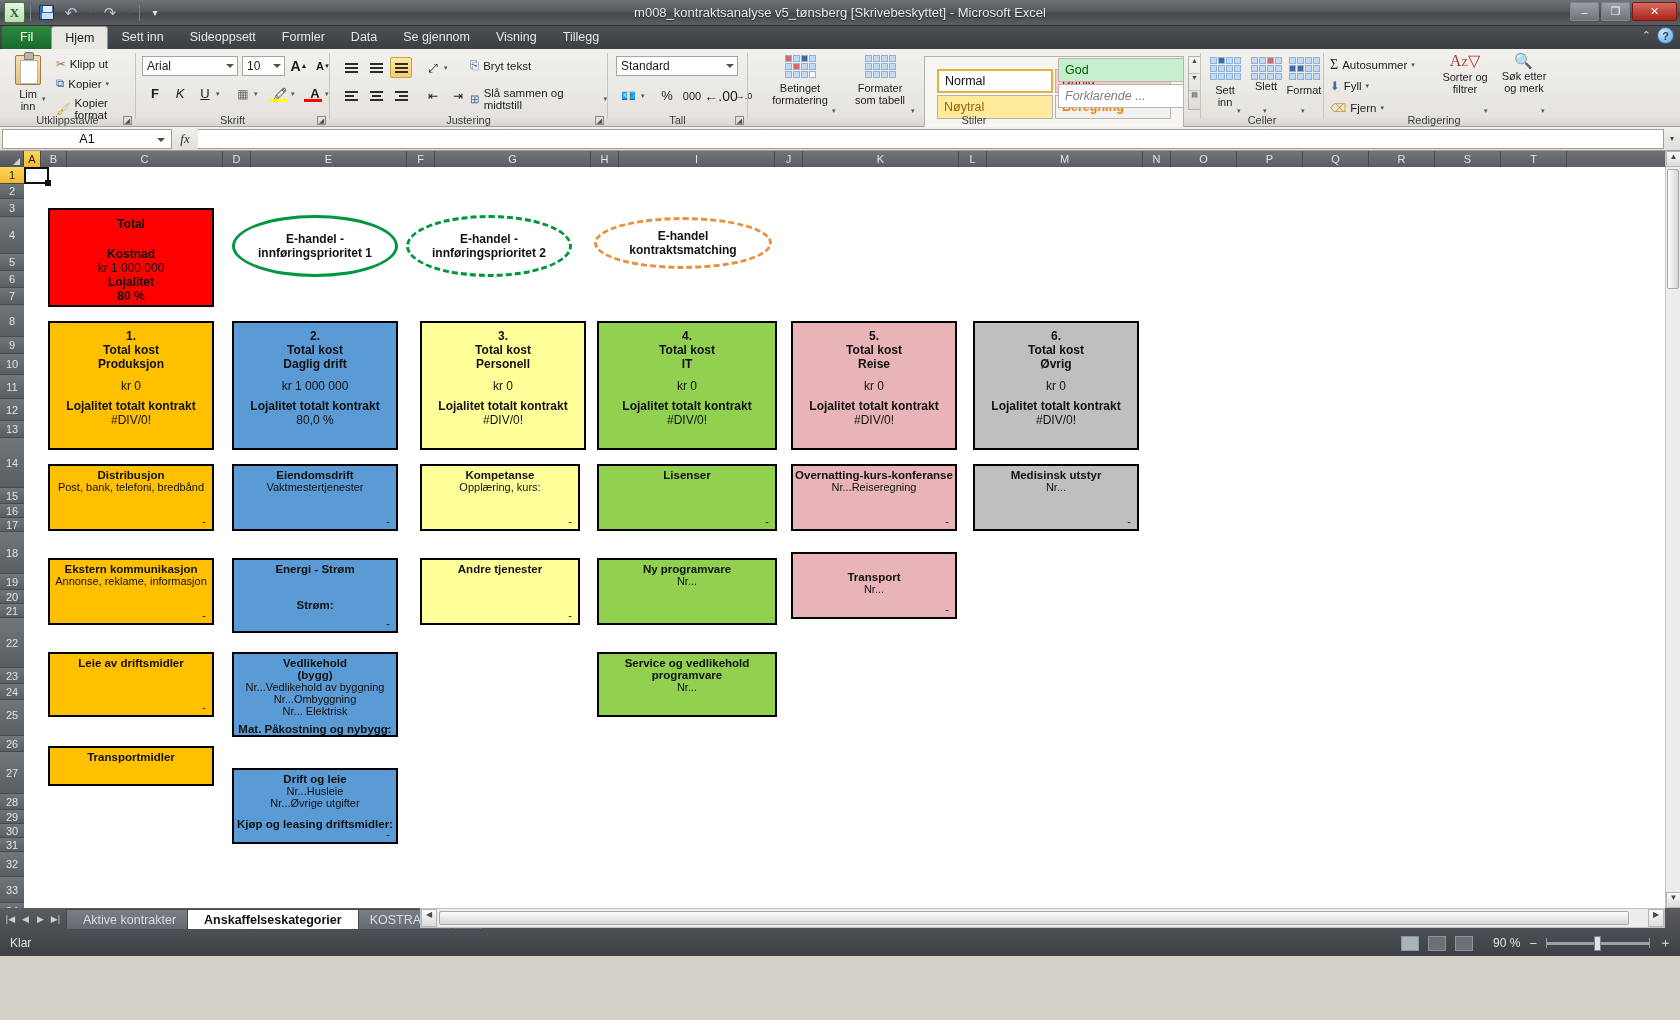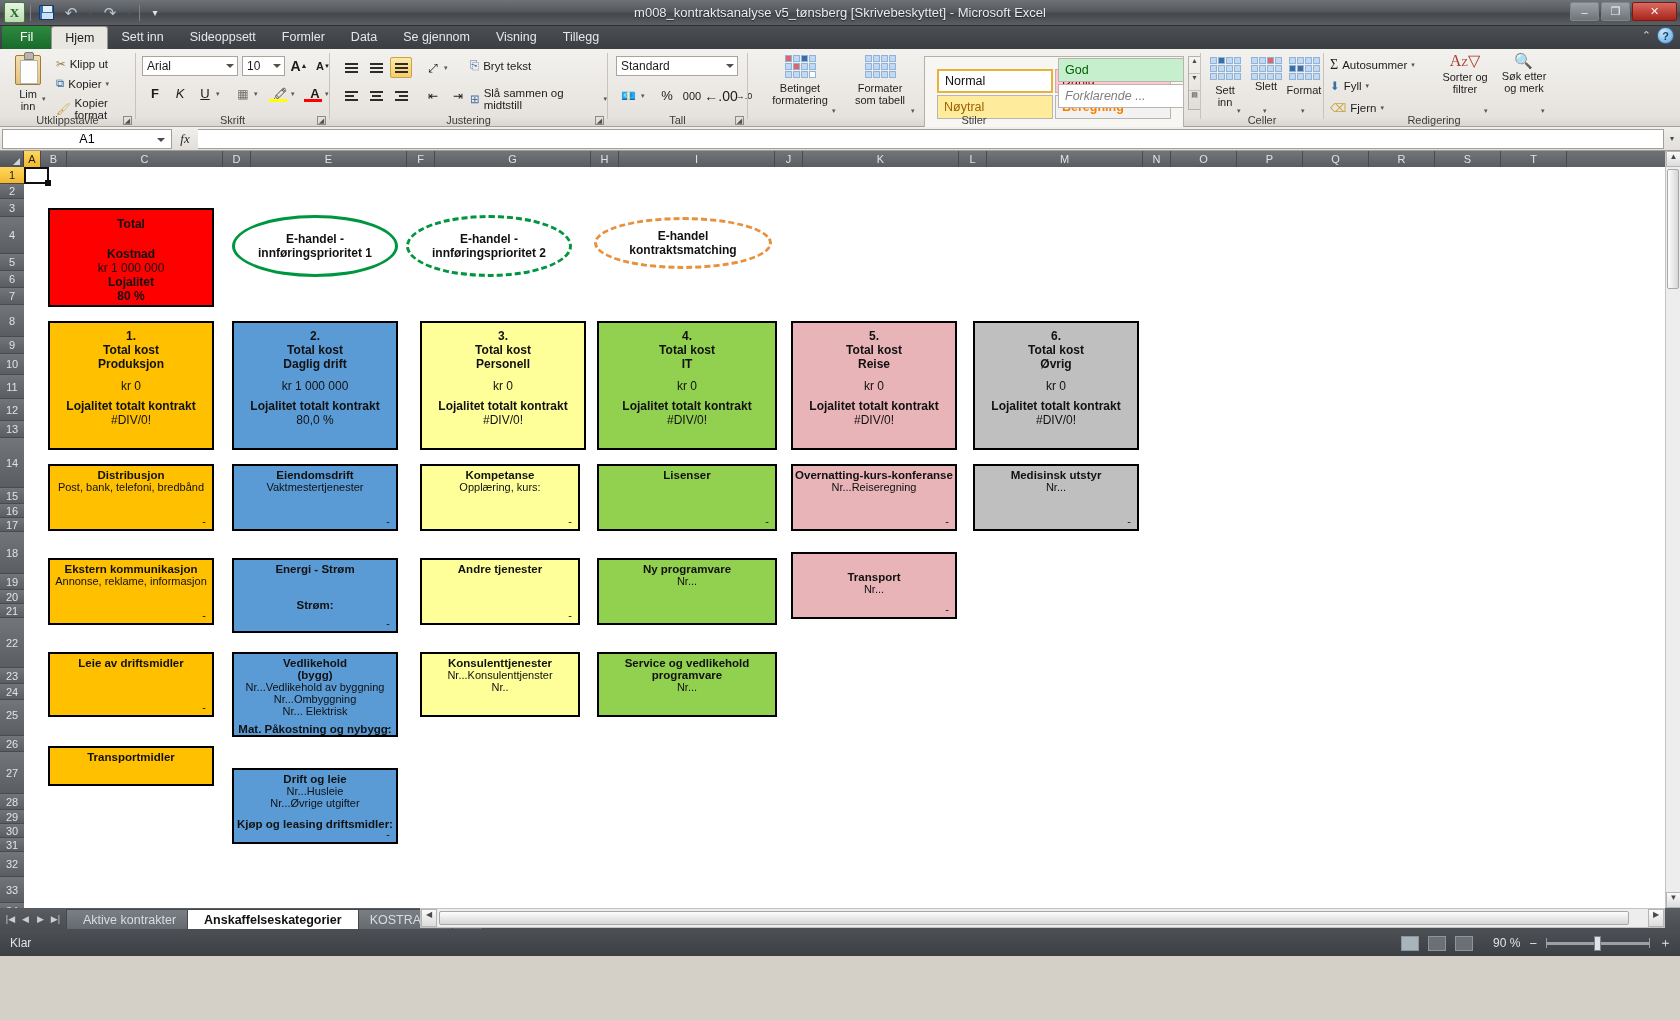--- a/index.html
+++ b/index.html
@@ -802,25 +802,20 @@
       </div>
       <div class="sub" style="left:396px;top:297px;width:160px;height:67px;background:#FFFF99;padding-top:3px">
         <span class="h">Kompetanse</span>
         <span class="s">Opplæring, kurs:</span>
         <span class="dash">-</span>
       </div>
       <div class="sub" style="left:396px;top:391px;width:160px;height:67px;background:#FFFF99;padding-top:3px">
         <span class="h">Andre tjenester</span>
         <span class="dash">-</span>
       </div>
-      <div class="sub" style="left:396px;top:485px;width:160px;height:65px;background:#FFFF99;padding-top:3px">
-        <span class="h">Konsulenttjenester</span>
-        <span class="s">Nr...Konsulenttjenster</span>
-        <span class="s">Nr..</span>
-      </div>
 
       <div class="box" style="left:573px;top:154px;width:180px;height:129px;background:#92D050;padding-top:6px">
         <div class="t">4.</div>
         <div class="t">Total kost</div>
         <div class="t">IT</div>
         <div style="height:8px"></div>
         <div class="n">kr 0</div>
         <div style="height:6px"></div>
         <div class="t">Lojalitet totalt kontrakt</div>
         <div class="n">#DIV/0!</div>

